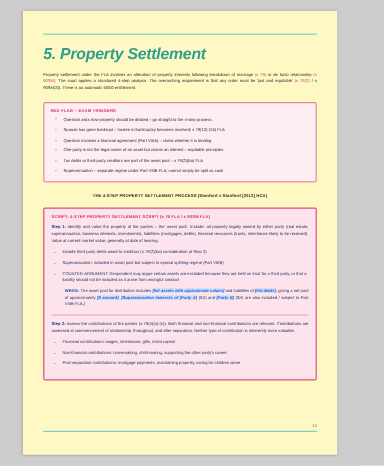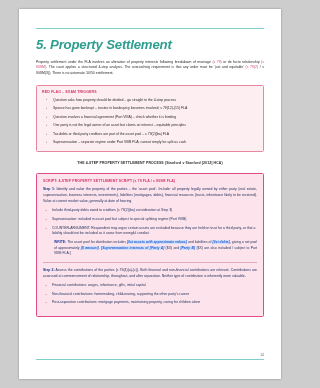--- a/index.html
+++ b/index.html
@@ -1,17 +1,17 @@
 <!DOCTYPE html>
 <html><head>
 <meta charset="utf-8">
 <style>
   html,body{margin:0;padding:0;background:#cdcdcd;}
   body{width:300px;height:388px;font-family:"Liberation Sans",sans-serif;overflow:hidden;}
-  .page{position:absolute;left:19px;top:9px;width:262px;height:370px;background:#ffffff;
+  .page{position:absolute;left:19px;top:9px;width:262px;height:370px;background:#fef9c3;
         box-shadow:0 0 2px rgba(0,0,0,.35);box-sizing:border-box;padding:0;}
   .inner{padding:19px 17px 0 17px;}
   .top-rule{height:1px;background:#7fd0c8;margin:0 0 9px 0;}
   .title{color:#2e9e8f;font-weight:bold;font-style:italic;font-size:13.2px;letter-spacing:-.2px;
          margin:0 0 7px 0;line-height:1.1;}
   .intro{font-size:3.45px;line-height:1.72;color:#2b2b2b;text-align:justify;margin:0 0 8px 0;}
   .cite{color:#d0457a;}
   .box{border:0.7px solid #e8879f;background:#fdeef1;border-radius:1.5px;
        padding:4px 5px 5px 5px;margin:0 0 9px 0;box-sizing:border-box;}
   .box-title{color:#d1356a;font-weight:bold;font-size:3.5px;letter-spacing:.15px;margin:0 0 3.5px 0;}

